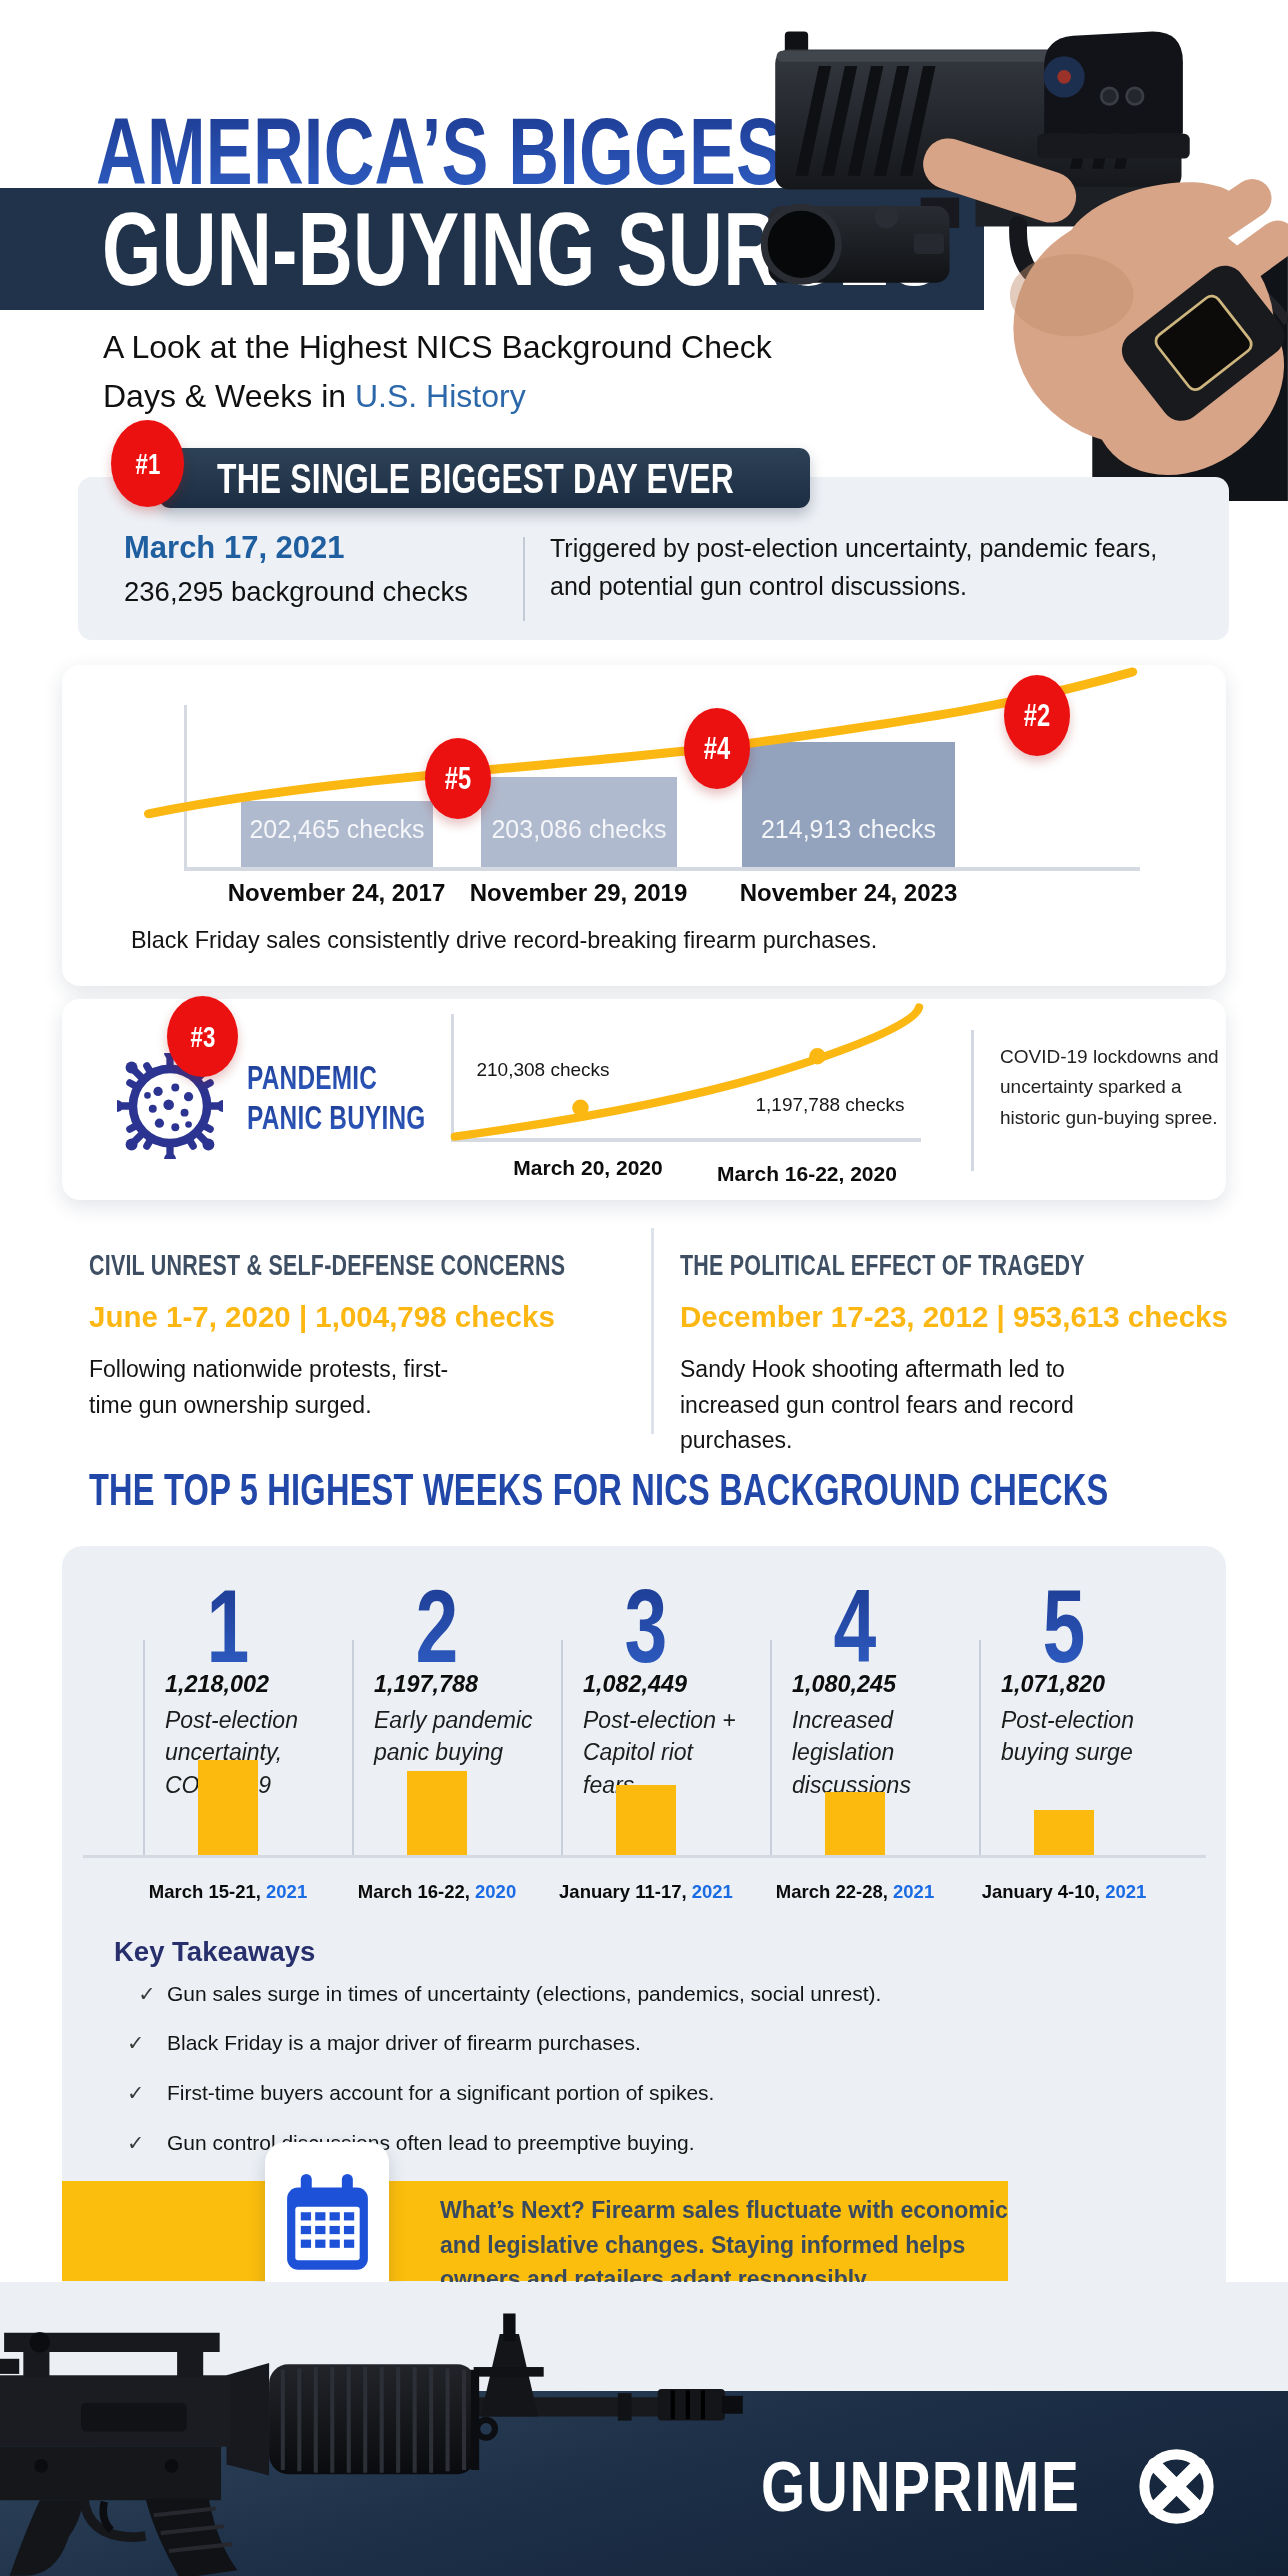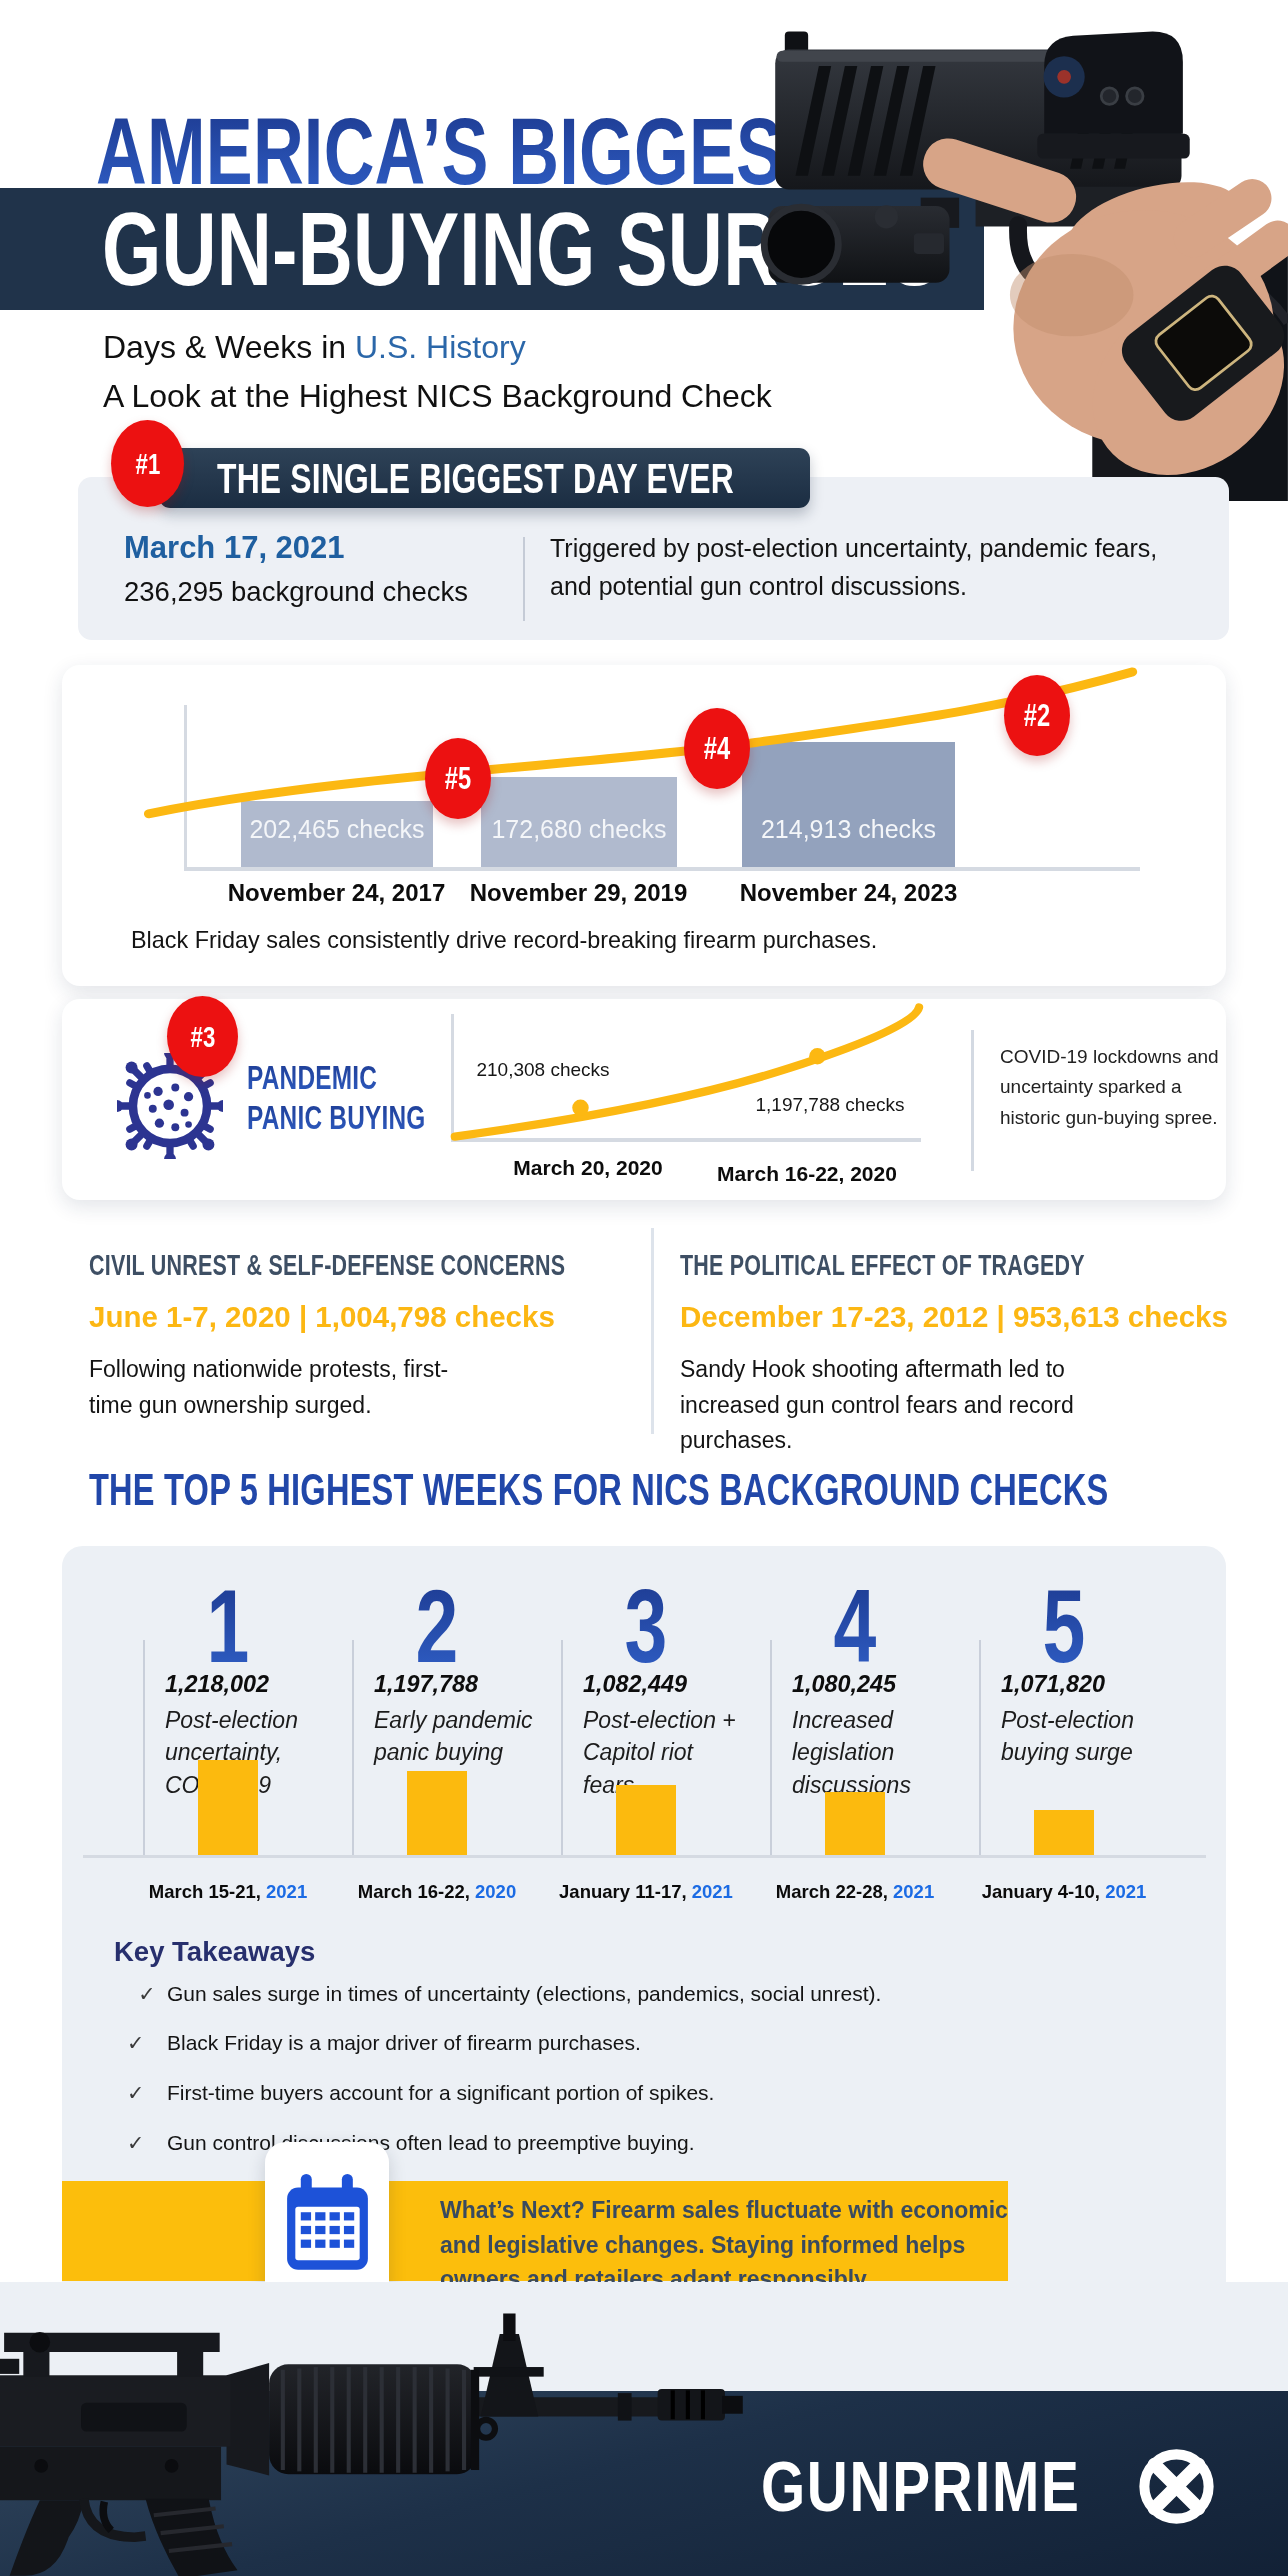--- a/index.html
+++ b/index.html
@@ -168,22 +168,22 @@
     </g>
     <ellipse cx="470" cy="430" rx="90" ry="60" fill="#c08f6c" opacity=".45"></ellipse>
 
     <g transform="rotate(-38 660 500)">
       <rect x="555" y="425" width="212" height="152" rx="30" fill="#181a1d"></rect>
       <rect x="606" y="452" width="112" height="98" rx="12" fill="#0c0b09" stroke="#cdb57e" stroke-width="4"></rect>
     </g>
   </svg>
 
   <div class="abs subtitle">
+    <div><span>A Look at the Highest NICS Background Check</span></div>
     <div><span>Days &amp; Weeks in </span><span class="hl">U.S. History</span></div>
-    <div><span>A Look at the Highest NICS Background Check</span></div>
   </div>
 
   <div class="abs card1"></div>
   <div class="abs pill">
     <span class="t cond">THE SINGLE BIGGEST DAY EVER</span>
   </div>
   <div class="abs badge badge1">
     <span class="cond cond-c">#1</span>
   </div>
   <div class="abs c1-date">March 17, 2021</div>
@@ -192,21 +192,21 @@
   <div class="abs c1-desc">Triggered by post-election uncertainty, pandemic fears, and potential gun control discussions.</div>
 
   <div class="abs wcard bf-card">
     <div class="axis-v" style="left:122px;top:40px;height:165px;"></div>
     <div class="axis-h" style="left:122px;top:202px;width:956px;"></div>
 
     <div class="bf-bar bf-b1">
         <span class="lbl">202,465 checks</span>
       </div>
     <div class="bf-bar bf-b2">
-        <span class="lbl">172,680 checks</span>
+        <span class="lbl">203,086 checks</span>
       </div>
     <div class="bf-bar bf-b3">
         <span class="lbl">214,913 checks</span>
       </div>
 
     <svg width="1164" height="321" style="position:absolute;left:0;top:0;" viewBox="0 0 1695 468">
       <path d="M125,217 C420,158 760,148 1010,113 S1390,58 1560,10" fill="none" stroke="#fcb812" stroke-width="13" stroke-linecap="round"></path>
     </svg>
 
     <div class="badge mini-badge" style="left:363px;top:73px;width:66px;height:81px;">

